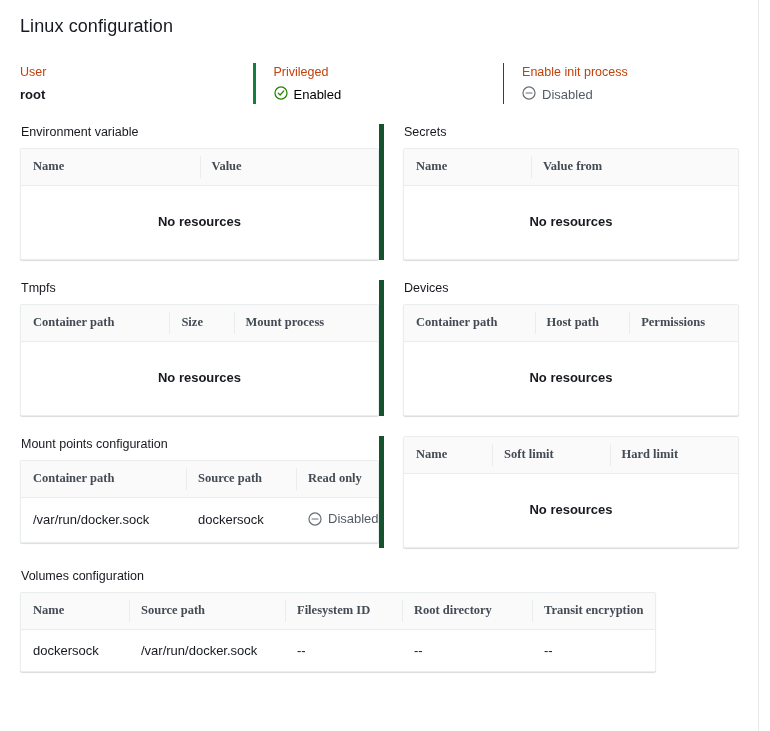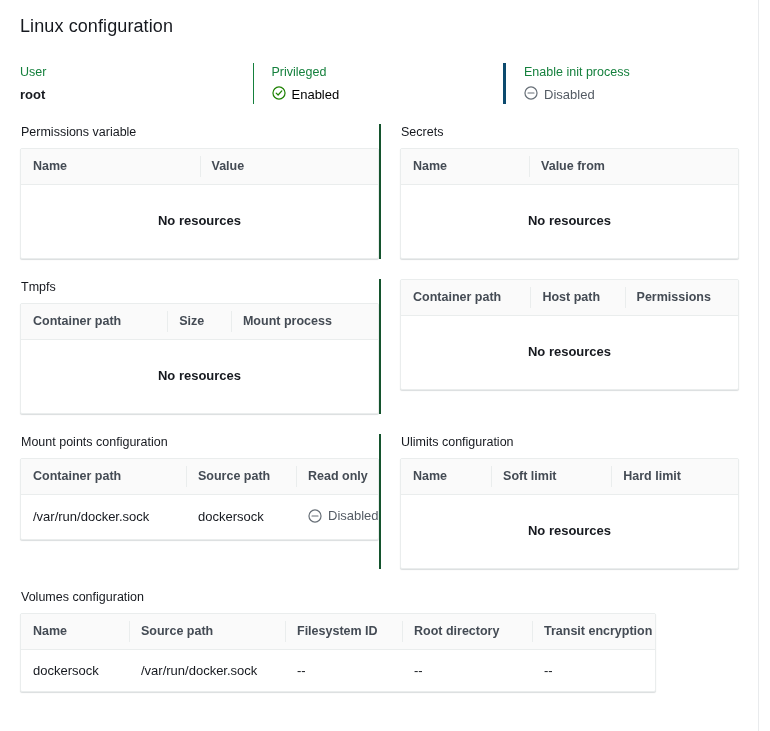--- a/index.html
+++ b/index.html
@@ -50,26 +50,26 @@
   
   .summary {
     display: flex;
     margin-top: 26px;
     padding: 0 20px;
   }
   .summary-col {
     padding-right: 16px;
   }
   .summary-col.c1 { width: 238px; }
-  .summary-col.c2 { width: 256px; border-left: 1px solid #15803d; padding-left: 18px; }
-  .summary-col.c3 { width: 240px; border-left: 3px solid #0c4a6e; padding-left: 18px; }
+  .summary-col.c2 { width: 256px; border-left: 3px solid #15803d; padding-left: 18px; }
+  .summary-col.c3 { width: 240px; border-left: 1px solid #0c4a6e; padding-left: 18px; }
 
   .summary-label {
     font-size: 12.5px;
-    color: #15803d;
+    color: #c2410c;
     font-weight: 400;
     line-height: 18px;
     margin-bottom: 5px;
   }
   .summary-value {
     font-size: 13px;
     color: #16191f;
     font-weight: 700;
     line-height: 18px;
     display: flex;
@@ -86,21 +86,21 @@
     display: flex;
     padding: 0 20px;
   }
   .grid-cell {
     width: 359px;
     flex: 0 0 359px;
     position: relative;
   }
   .grid-cell.right {
     padding-left: 19px;
-    border-left: 2px solid #14532d;
+    border-left: 5px solid #14532d;
     width: 360px;
     flex: 0 0 360px;
   }
 
   .block-title {
     font-size: 12.5px;
     color: #16191f;
     font-weight: 400;
     line-height: 17px;
     margin: 0 0 7px 1px;
@@ -122,20 +122,21 @@
   .tbl thead th {
     background: #fafafa;
     border-bottom: 1px solid #eaeded;
     font-size: 12.5px;
     font-weight: 700;
     color: #444b54;
     text-align: left;
     padding: 10px 12px 11px 12px;
     white-space: nowrap;
     position: relative;
+    font-family: Liberation Serif, serif;
   }
   .tbl thead th + th::before {
     content: "";
     position: absolute;
     left: 0;
     top: 7px;
     bottom: 7px;
     width: 1px;
     background: #eaeded;
   }
@@ -210,21 +211,21 @@
       </div>
     </div>
 
   </div>
 
   <div class="sp-20"></div>
 
   <div class="grid-row">
 
     <div class="grid-cell">
-      <div class="block-title">Permissions variable</div>
+      <div class="block-title">Environment variable</div>
       <div class="tbl-wrap">
         <table class="tbl">
           <thead>
             <tr>
               <th style="width:50%">Name</th>
               <th style="width:50%">Value</th>
             </tr>
           </thead>
           <tbody>
             <tr>
@@ -274,20 +275,21 @@
           <tbody>
             <tr>
               <td class="empty-cell" colspan="3">No resources</td>
             </tr>
           </tbody>
         </table>
       </div>
     </div>
 
     <div class="grid-cell right">
+      <div class="block-title">Devices</div>
       <div class="tbl-wrap">
         <table class="tbl">
           <thead>
             <tr>
               <th>Container path</th>
               <th>Host path</th>
               <th>Permissions</th>
             </tr>
           </thead>
           <tbody>
@@ -331,21 +333,20 @@
                   <span>Disabled</span>
                 </span>
               </td>
             </tr>
           </tbody>
         </table>
       </div>
     </div>
 
     <div class="grid-cell right">
-      <div class="block-title">Ulimits configuration</div>
       <div class="tbl-wrap">
         <table class="tbl">
           <thead>
             <tr>
               <th>Name</th>
               <th>Soft limit</th>
               <th>Hard limit</th>
             </tr>
           </thead>
           <tbody>

